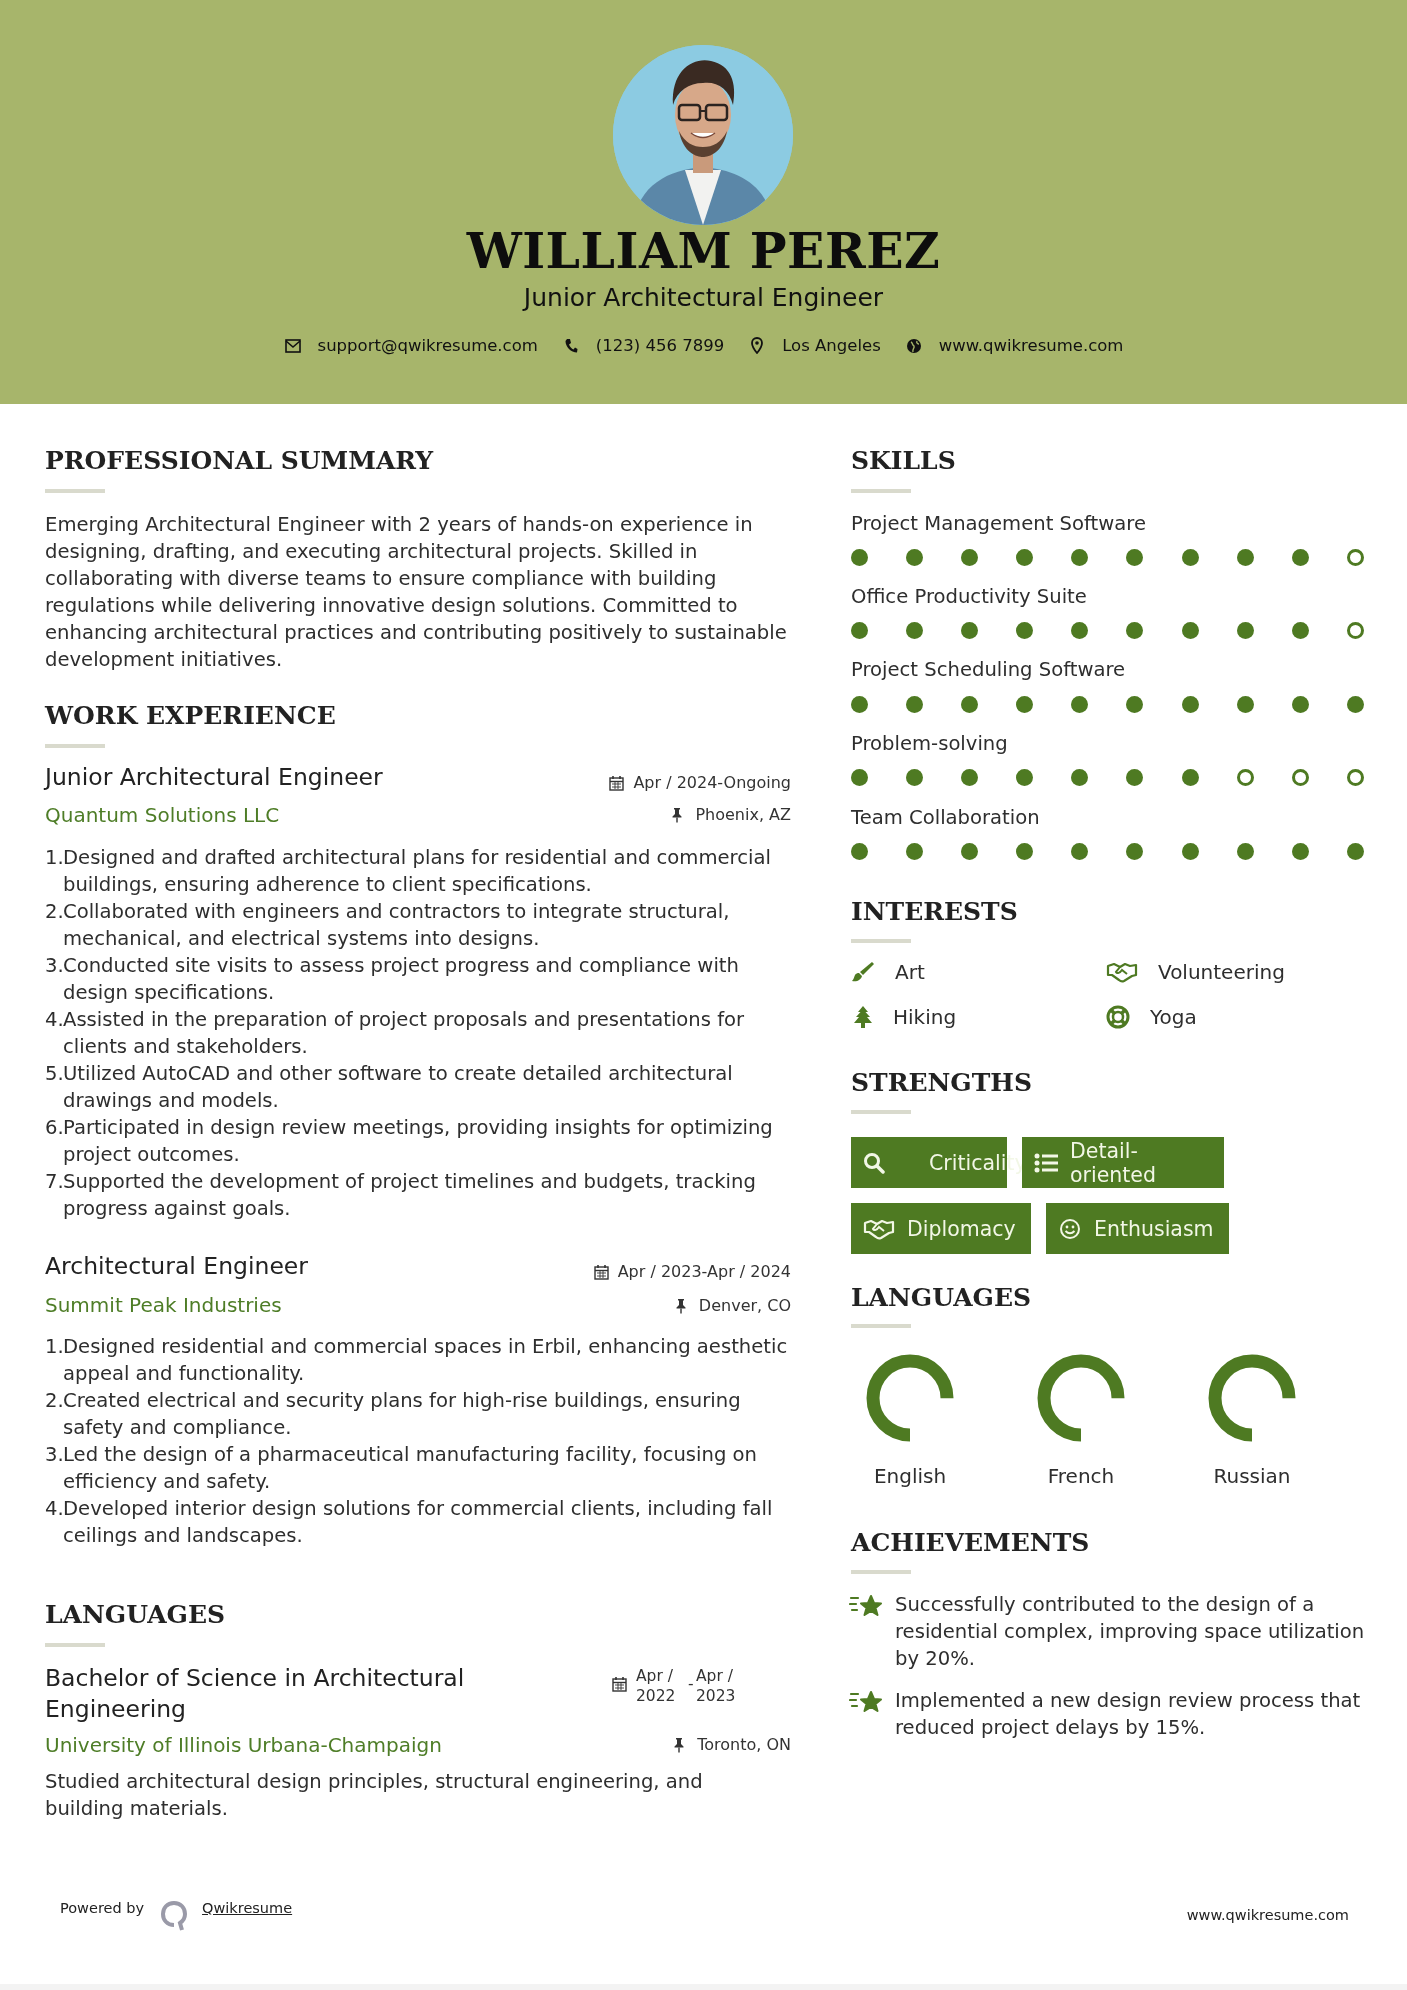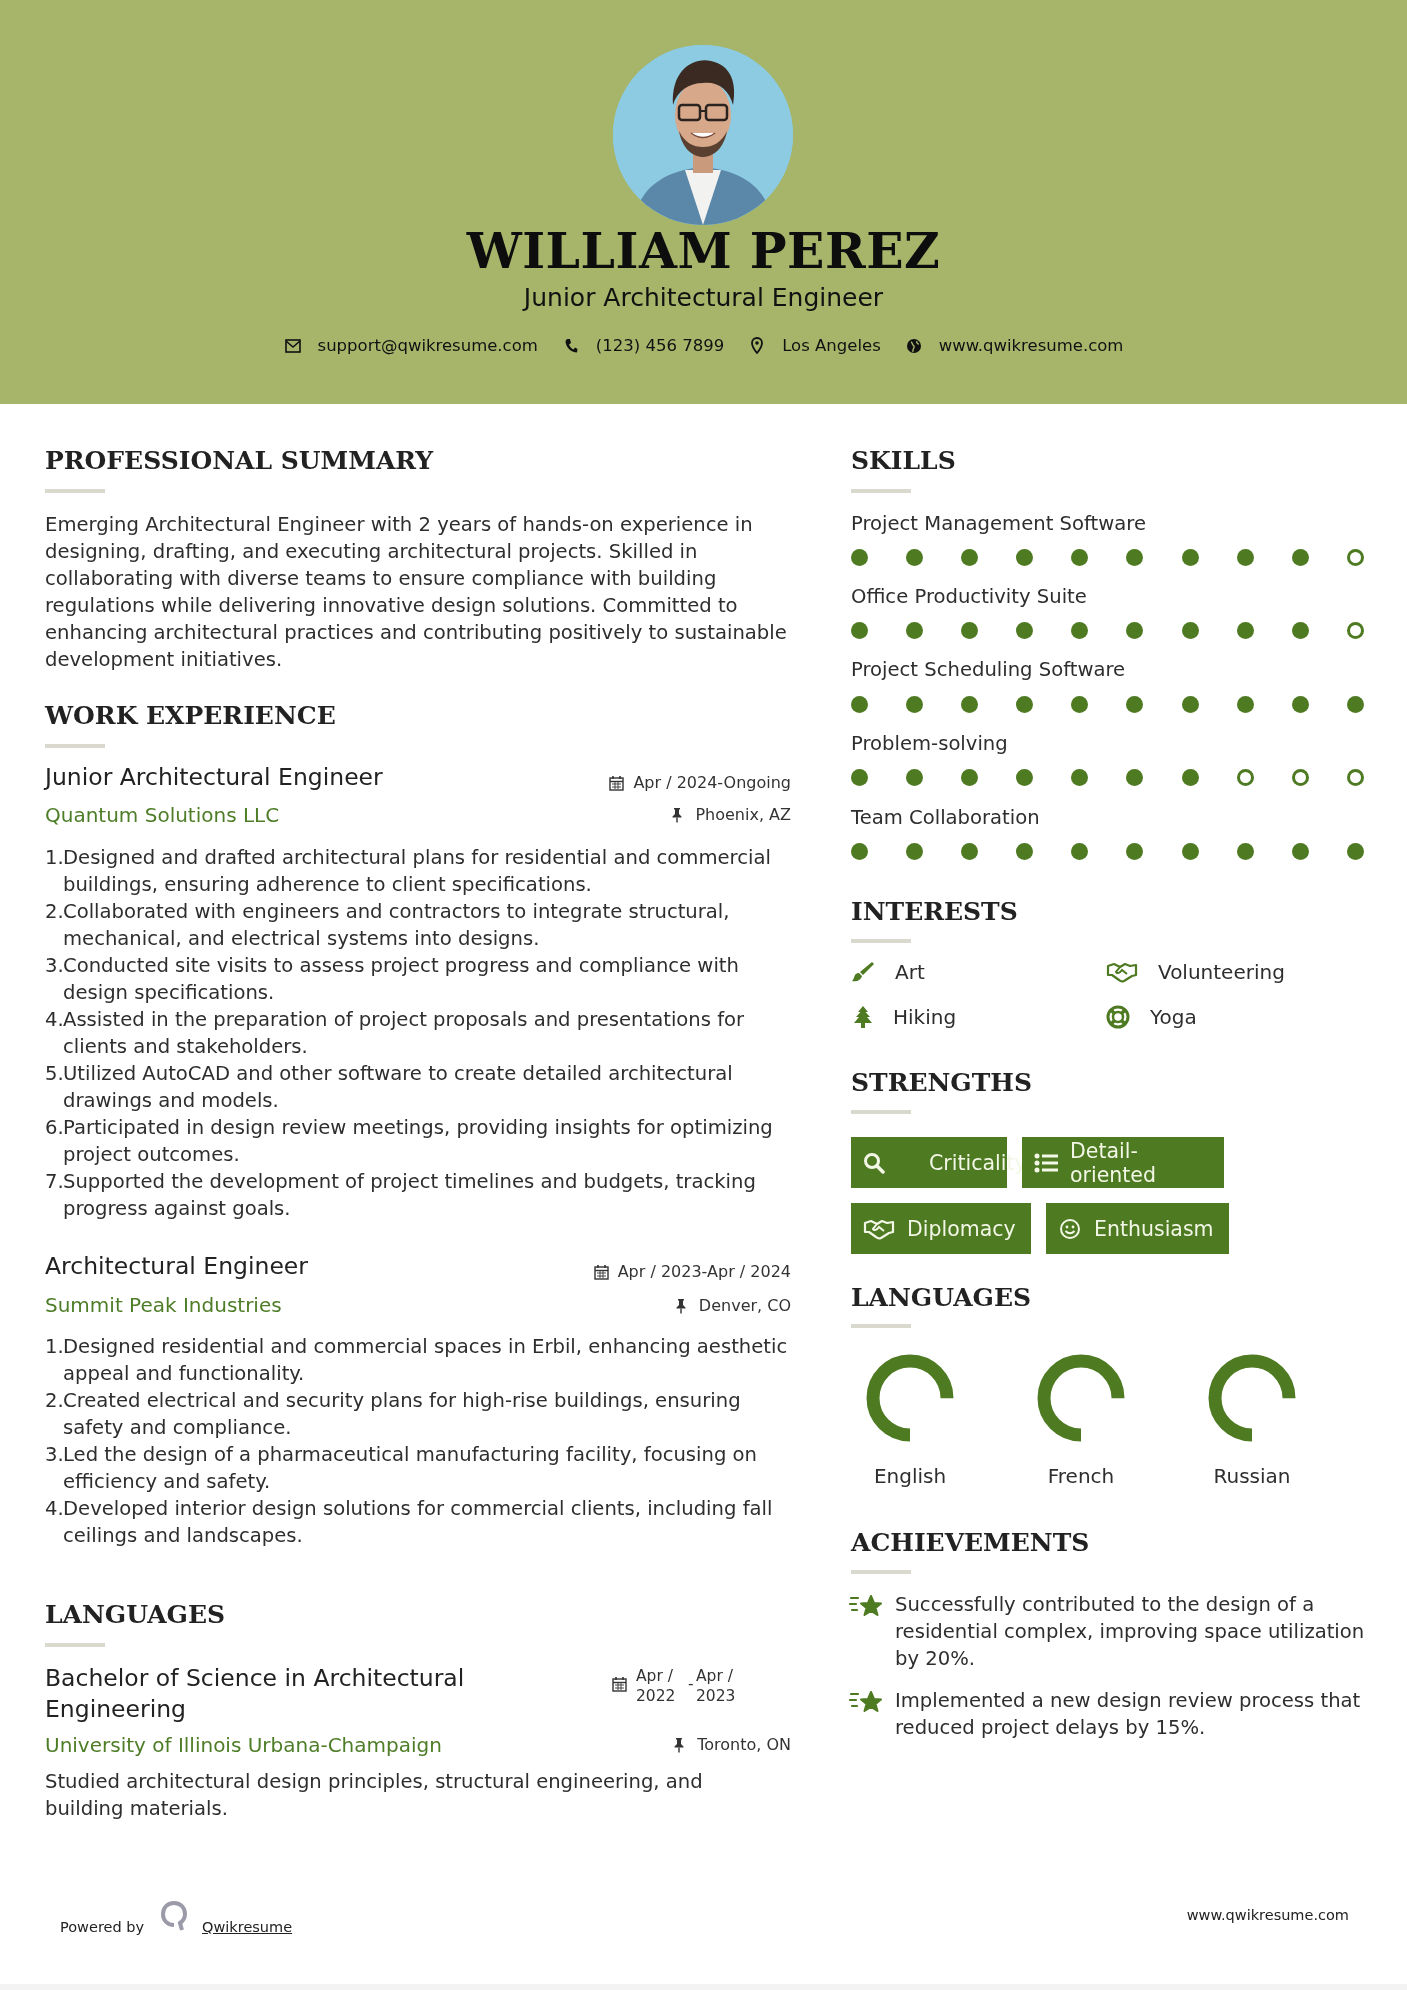--- a/index.html
+++ b/index.html
@@ -40,21 +40,21 @@
   .chip { position: absolute; height: 51px; background: #4e7a22; color: #f2f7e6; display: flex; align-items: center; font-size: 20.5px; padding: 0 12px; }
   .chip .ch-icon { width: 24px; height: 24px; margin-right: 12px; display: inline-flex; align-items: center; justify-content: center; }
 
   .lang { position: absolute; width: 120px; text-align: center; }
   .lang svg { display: block; margin: 0 auto; }
   .lang-label { font-size: 20px; color: #2e2e2e; margin-top: 18px; }
 
   .ach { position: absolute; display: flex; font-size: 19.6px; line-height: 27px; color: #2e2e2e; }
   .ach .a-icon { width: 36px; height: 30px; flex: 0 0 36px; margin-right: 10px; margin-top: 1px; }
 
-  .footer-left { position: absolute; left: 60px; top: 1900px; display: flex; align-items: flex-end; font-size: 14.5px; color: #222; }
+  .footer-left { position: absolute; left: 60px; top: 1900px; display: flex; align-items: flex-start; font-size: 14.5px; color: #222; }
   .footer-left .q-logo { margin: 0 14px 0 16px; }
   .footer-left .q-link { text-decoration: underline; }
   .footer-right { position: absolute; right: 58px; top: 1907px; font-size: 14.5px; color: #222; }
   .bottom-strip { position: absolute; left: 0; top: 1984px; width: 1407px; height: 6px; background: #f3f3f3; }
 </style>
 </head>
 <body>
 
 <div class="header">
   <div class="photo">

